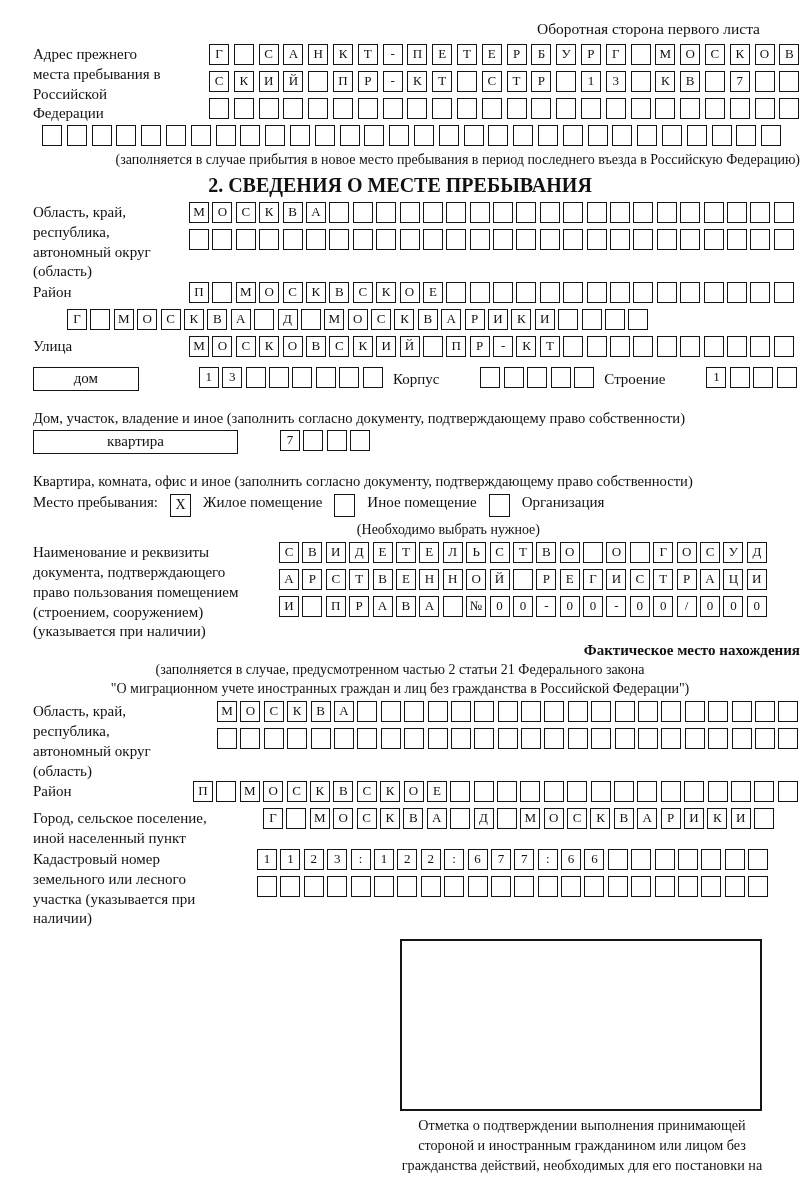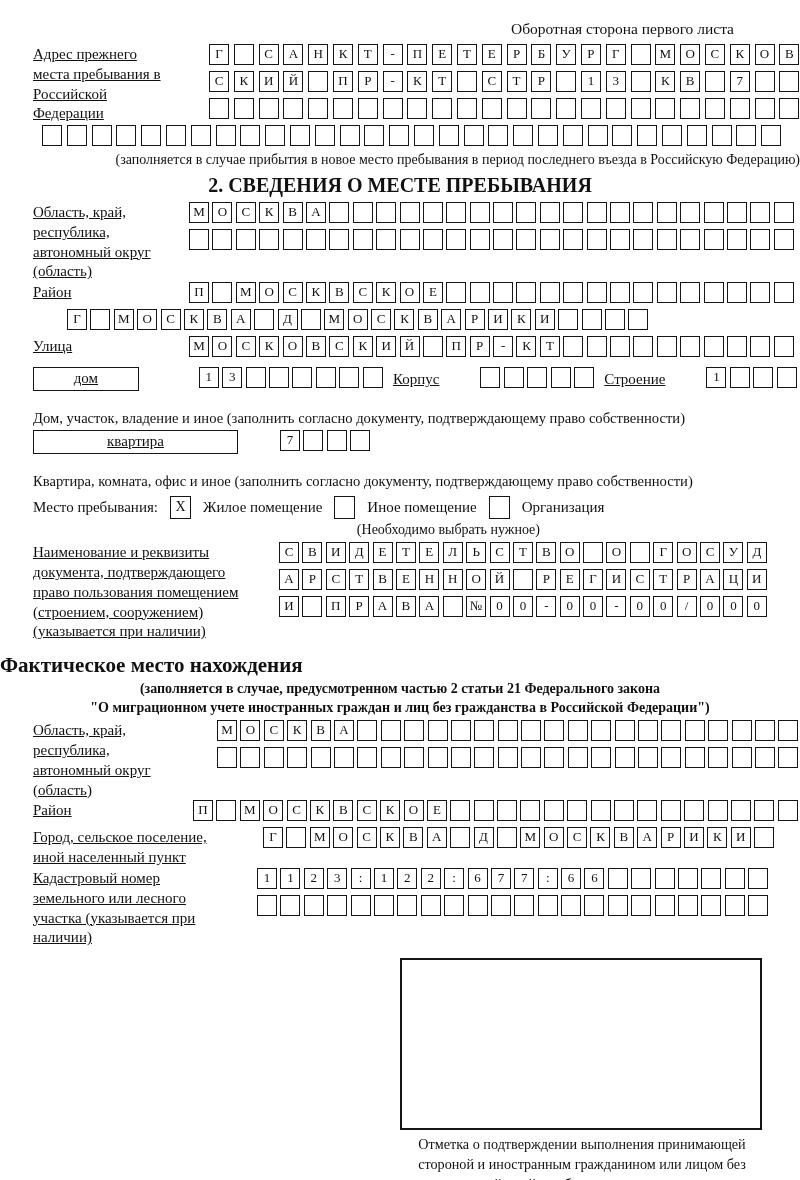--- a/index.html
+++ b/index.html
@@ -4,23 +4,23 @@
 <style>
   * { margin:0; padding:0; box-sizing:content-box; }
   html,body { background:#ffffff; }
   body {
     width:800px; height:1180px; overflow:hidden;
     font-family:"Liberation Serif","DejaVu Serif",serif;
     color:#111; font-size:15px;
   }
   .page { padding-top:20px; }
 
-  .header-note { text-align:right; padding-right:66px; font-size:15.5px; }
+  .header-note { text-align:right; padding-right:40px; font-size:15.5px; }
 
-  .frow { display:flex; align-items:flex-start; margin-left:33px;text-decoration:underline; }
+  .frow { display:flex; align-items:flex-start; margin-left:33px; }
   .flabel { line-height:1.32; font-size:15px; padding-top:1px; }
   .w142{flex:0 0 142px;} .w122{flex:0 0 122px;} .w148{flex:0 0 148px;}
   .w150{flex:0 0 150px;} .w126{flex:0 0 126px;} .w196{flex:0 0 196px;}
   .w190{flex:0 0 190px;} .w212{flex:0 0 212px;}
 
   .cellrow { white-space:nowrap; margin-bottom:3px; height:24px;padding-left:34px; }
   .cell {
     display:inline-block; box-sizing:border-box;
     width:20px; height:21px; border:1.6px solid #151515;
     margin-right:3.4px; text-align:center;
@@ -37,30 +37,30 @@
 
   .widebox {
     box-sizing:border-box; border:1.8px solid #151515; height:24px;
     text-align:center; font-size:15px; line-height:21px; display:inline-block;
     vertical-align:top;
   }
   .dom-box { width:168px; margin-right:26px; }
   .kv-box  { width:205px; margin-right:8px; }
   .inline-lbl { display:inline-block; vertical-align:top; line-height:24px; padding:0 7px; font-size:15px; }
 
-  .mesto-row { display:flex; align-items:center; margin-left:33px; margin-top:4px; height:26px; }
+  .mesto-row { display:flex; margin-left:33px; margin-top:4px; height:26px; }
   .checkbox {
     box-sizing:border-box; width:21px; height:23px; border:1.8px solid #151515;
     text-align:center; font-size:14px; line-height:20px; margin:0 12px;
     flex:0 0 auto;
   }
   .mesto-lbl { font-size:15px; }
 
-  .fact-title { text-align:left; font-weight:bold; font-size:21px; margin-top:11px; }
-  .fact-note { text-align:center; font-size:14px; margin-top:3px;font-weight:bold; }
+  .fact-title { text-align:right; font-weight:bold; font-size:15px; margin-top:0; }
+  .fact-note { text-align:center; font-size:14px; margin-top:3px; }
 
   .stamp-box {
     box-sizing:border-box; margin:10px 0 0 400px;
     width:362px; height:172px; border:2px solid #151515;
   }
   .stamp-caption {
     margin-left:393px; width:378px; text-align:center;
     font-size:14.2px; line-height:1.42; margin-top:4px;
   }
   .mt4{margin-top:4px;} .mt6{margin-top:6px;}

